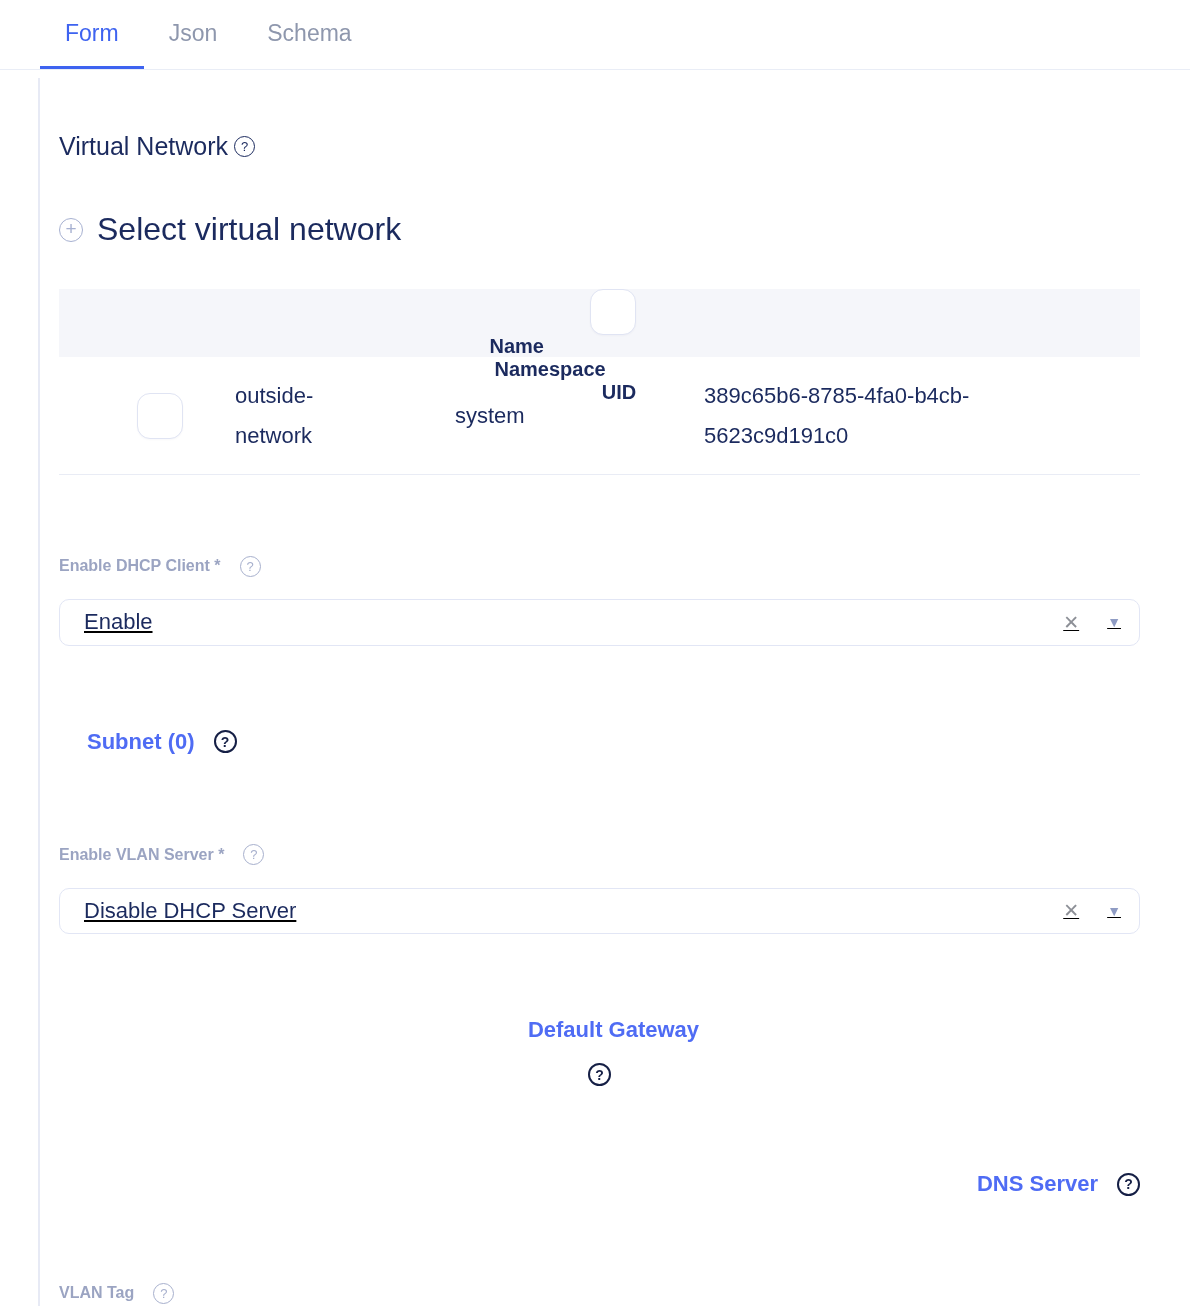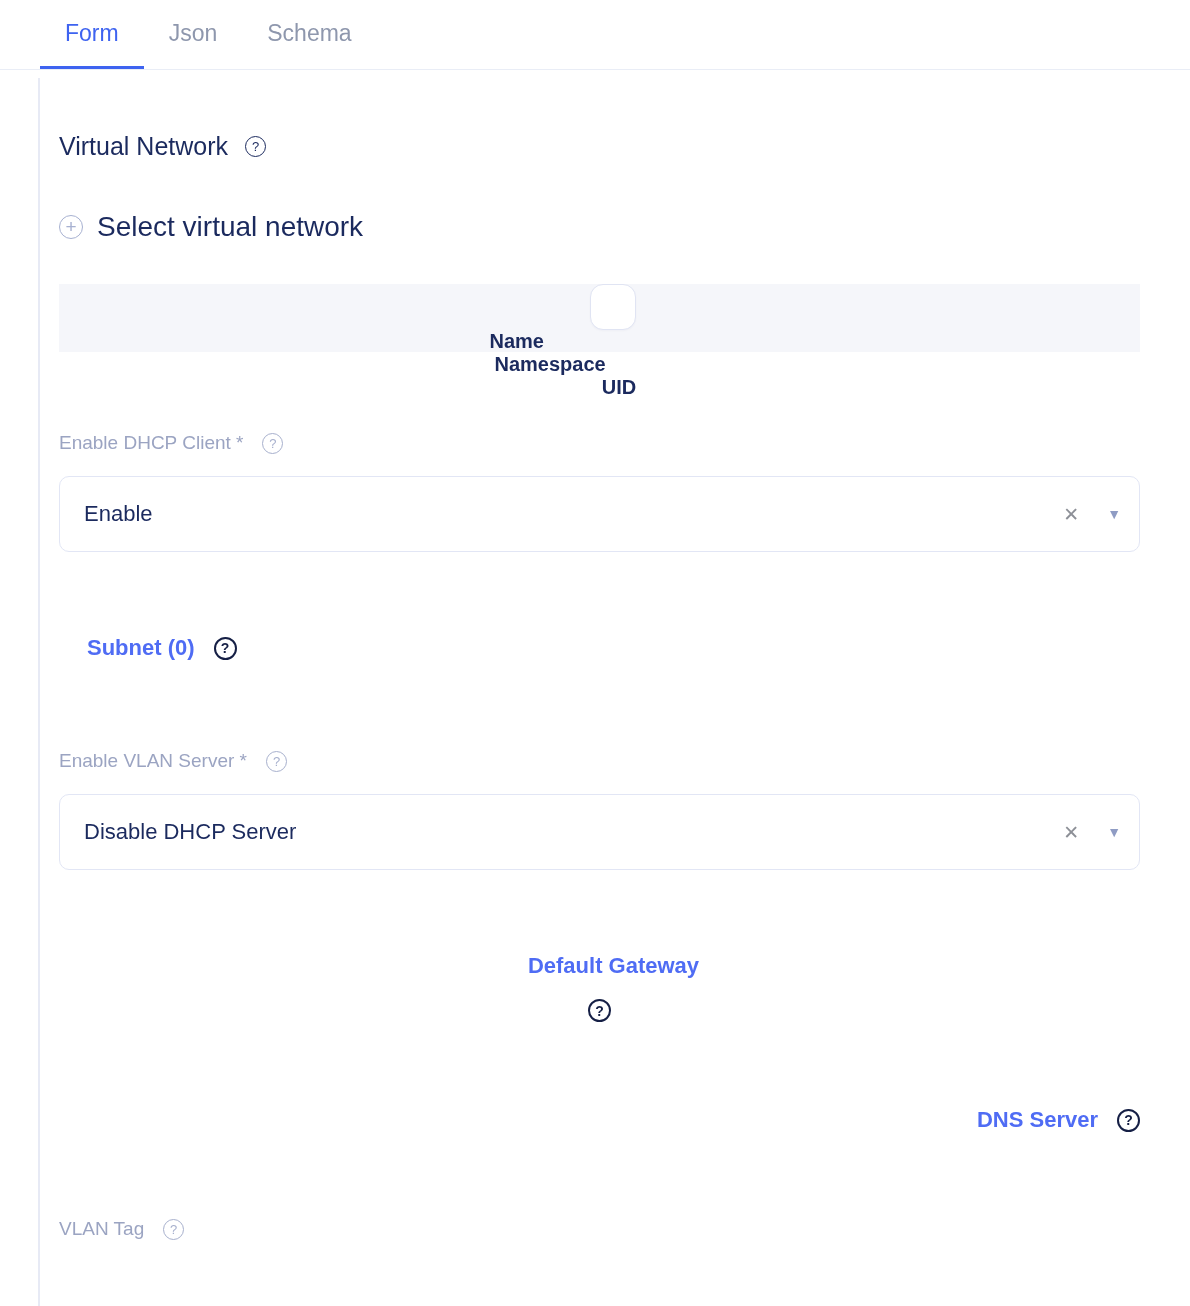--- a/index.html
+++ b/index.html
@@ -40,25 +40,25 @@
     display: flex;
     flex-direction: column;
   }
   .row { display: flex; align-items: center; }
   
   .h1 {
     font-size: 25px;
     line-height: 32px;
     color: #1b2a5e;
   }
-  .section-heading { margin-top: 52px; gap: 17px; }
+  .section-heading { margin-top: 52px; gap: 6px; }
   .select-vn { margin-top: 49px; gap: 14px; cursor: pointer; }
-  .select-vn-label { font-size: 28px; color: #1b2a5e; }
+  .select-vn-label { font-size: 32px; color: #1b2a5e; }
   .field-label { gap: 19px; }
-  .lbl-gray { font-size: 19px; line-height: 26px; color: #9ba4c2; }
+  .lbl-gray { font-size: 16px; line-height: 26px; color: #9ba4c2; font-weight: bold; }
   .lbl-blue { font-size: 22px; line-height: 28px; font-weight: 700; color: #4f6cf4; margin-left: 28px; }
   
   .q {
     display: inline-flex;
     align-items: center;
     justify-content: center;
     border-radius: 50%;
     flex: 0 0 auto;
     cursor: pointer;
   }
@@ -126,20 +126,21 @@
   .select-box {
     width: 100%;
     height: 76px;
     border: 1.5px solid #e2e6f5;
     border-radius: 10px;
     background: #ffffff;
     display: flex;
     align-items: center;
     padding: 0 18px 0 24px;
     cursor: pointer;
+    text-decoration: underline;
   }
   .select-box .val {
     flex: 1 1 auto;
     font-size: 22px;
     color: #1b2a5e;
   }
   .select-box .clear {
     font-size: 19px;
     color: #8d9097;
     padding: 0 14px;
@@ -175,20 +176,32 @@
 
   <div class="vn-table">
     <div class="t-head">
       <div class="c-check">
         <span class="checkbox"></span>
       </div>
       <div class="c-name th">Name</div>
       <div class="c-ns th">Namespace</div>
       <div class="c-uid th">UID</div>
     </div>
+    <div class="t-row">
+      <div class="c-check">
+        <span class="checkbox"></span>
+      </div>
+      <div class="c-name td">
+        <div class="wrap-name">outside-network</div>
+      </div>
+      <div class="c-ns td">system</div>
+      <div class="c-uid td">
+        <div class="wrap-uid">389c65b6-8785-4fa0-b4cb-5623c9d191c0</div>
+      </div>
+    </div>
   </div>
 
   <div class="row field-label m-label1">
     <span class="lbl-gray">Enable DHCP Client *</span>
     <span class="q q-gray">?</span>
   </div>
   <div class="select-box m-select">
     <span class="val">Enable</span>
     <span class="clear">✕</span>
     <span class="caret">▼</span>

